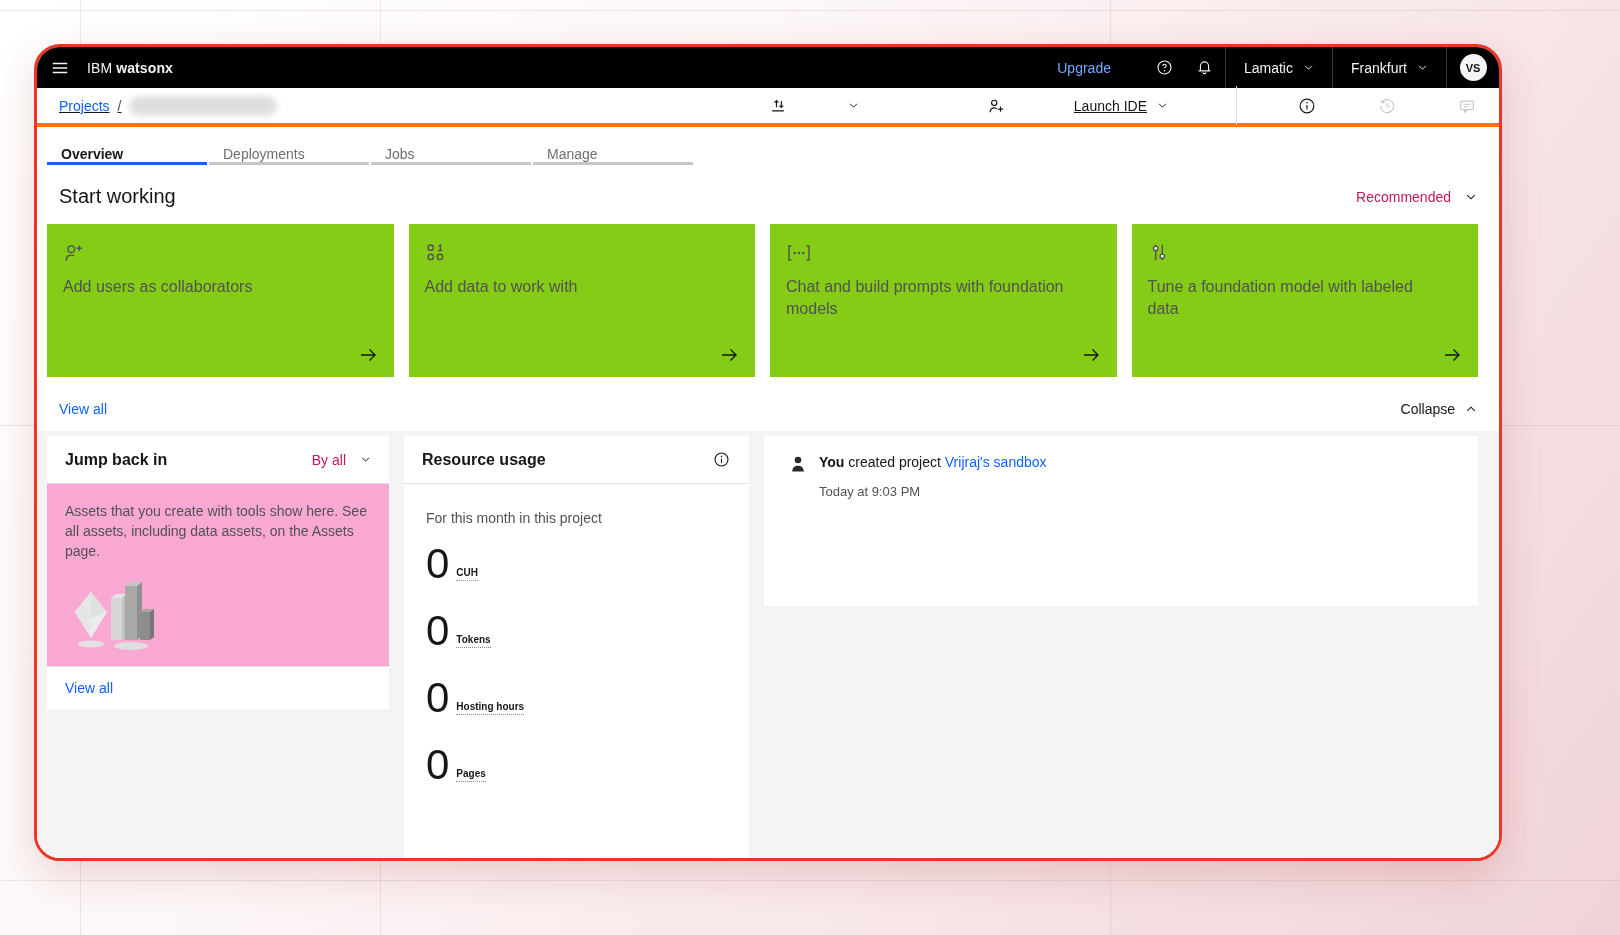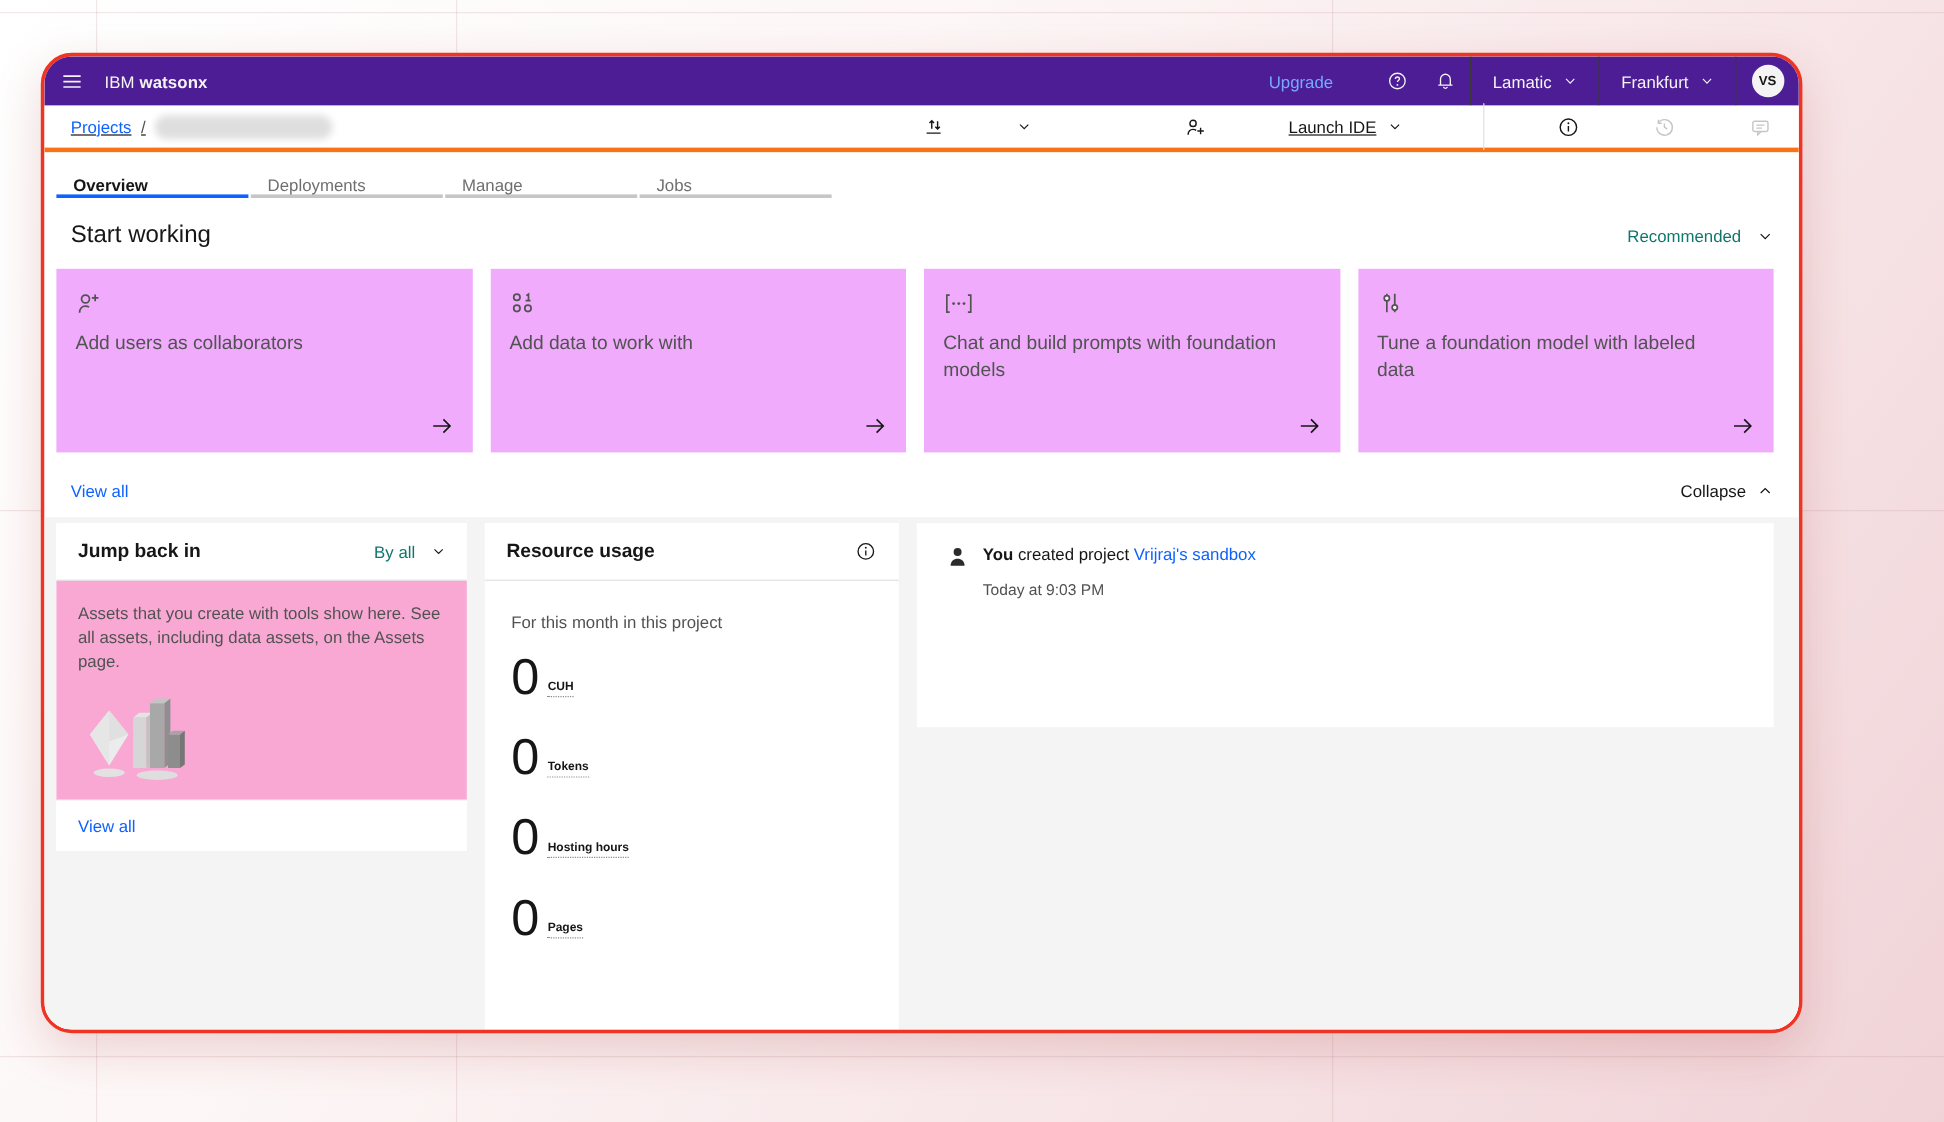--- a/index.html
+++ b/index.html
@@ -16,21 +16,21 @@
 
   
   .window {
     position:absolute; left:34px; top:44px; width:1468px; height:817px;
     border:3px solid #ee3524; border-radius:26px; background:#ffffff;
     overflow:hidden; box-shadow:0 14px 40px rgba(160,40,40,0.18);
     display:flex; flex-direction:column;
   }
 
   
-  .topbar { height:41px; background:#4c1d95; display:flex; align-items:center; flex-shrink:0; color:#f4f4f4; font-size:14px; }
+  .topbar { height:41px; background:#000000; display:flex; align-items:center; flex-shrink:0; color:#f4f4f4; font-size:14px; }
   .hamburger-btn { width:46px; height:41px; display:flex; align-items:center; justify-content:center; cursor:pointer; }
   .brand { margin-left:4px; letter-spacing:0.1px; }
   .brand b { font-weight:700; }
   .topbar-spacer { flex:1; }
   .upgrade-link { color:#78a9ff; margin-right:34px; cursor:pointer; }
   .topbar-iconbtn { width:40px; height:41px; display:flex; align-items:center; justify-content:center; cursor:pointer; }
   .topbar-sep { width:1px; height:41px; background:#393939; }
   .topbar-menu { height:41px; display:flex; align-items:center; gap:10px; padding:0 18px; cursor:pointer; }
   .avatar-wrap { width:52px; height:41px; display:flex; align-items:center; justify-content:center; }
   .avatar { width:27px; height:27px; border-radius:50%; background:#f4f4f4; color:#161616; font-size:11px; font-weight:700; display:flex; align-items:center; justify-content:center; cursor:pointer; }
@@ -51,24 +51,24 @@
   
   .tabs-row { height:38px; background:#fff; display:flex; flex-shrink:0; padding-left:10px; }
   .tab { width:160px; margin-right:2px; display:flex; align-items:flex-end; padding:8px 0 0 14px; font-size:14px; color:#6f6f6f; border-bottom:3px solid #c6c6c6; cursor:pointer; }
   .tab.active { color:#161616; font-weight:700; border-bottom-color:#0f62fe; }
 
   
   .main { flex:1; display:flex; flex-direction:column; background:#fff; overflow:hidden; }
 
   .sw-head { display:flex; align-items:center; justify-content:space-between; margin:20px 22px 16px 22px; }
   .sw-title { font-size:20px; font-weight:400; color:#161616; }
-  .dropdown { display:flex; align-items:center; gap:14px; font-size:14px; color:#0f766e; cursor:pointer; }
+  .dropdown { display:flex; align-items:center; gap:14px; font-size:14px; color:#be185d; cursor:pointer; }
 
   .cards-row { display:flex; gap:15px; margin:0 21px 0 10px; }
-  .task-card { flex:1; height:153px; background:#f0abfc; padding:18px 16px 12px 16px; display:flex; flex-direction:column; cursor:pointer; }
+  .task-card { flex:1; height:153px; background:#84cc16; padding:18px 16px 12px 16px; display:flex; flex-direction:column; cursor:pointer; }
   .task-card .t-icon { color:#525252; height:26px; }
   .task-card .t-label { margin-top:8px; font-size:16px; color:#525252; line-height:1.35; max-width:300px; }
   .task-card .t-arrow { margin-top:auto; align-self:flex-end; color:#161616; }
 
   .viewall-row { display:flex; align-items:center; justify-content:space-between; margin:24px 22px 14px 22px; font-size:14px; }
   .link { color:#0f62fe; cursor:pointer; }
   .collapse-ctl { display:flex; align-items:center; gap:10px; color:#161616; cursor:pointer; }
 
   
   .bottom-section { flex:1; background:#f4f4f4; padding:5px 21px 0 10px; display:flex; gap:15px; align-items:flex-start; overflow:hidden; }
@@ -208,24 +208,24 @@
   </div>
 
   <div class="tabs-row">
     <div class="tab active">
         <span>Overview</span>
       </div>
     <div class="tab">
         <span>Deployments</span>
       </div>
     <div class="tab">
+        <span>Jobs</span>
+      </div>
+    <div class="tab">
         <span>Manage</span>
-      </div>
-    <div class="tab">
-        <span>Jobs</span>
       </div>
   </div>
 
   <div class="main">
 
     <div class="sw-head">
       <div class="sw-title">Start working</div>
       <div class="dropdown">
         <span>Recommended</span>
         <svg width="12" height="12" viewBox="0 0 16 16">

